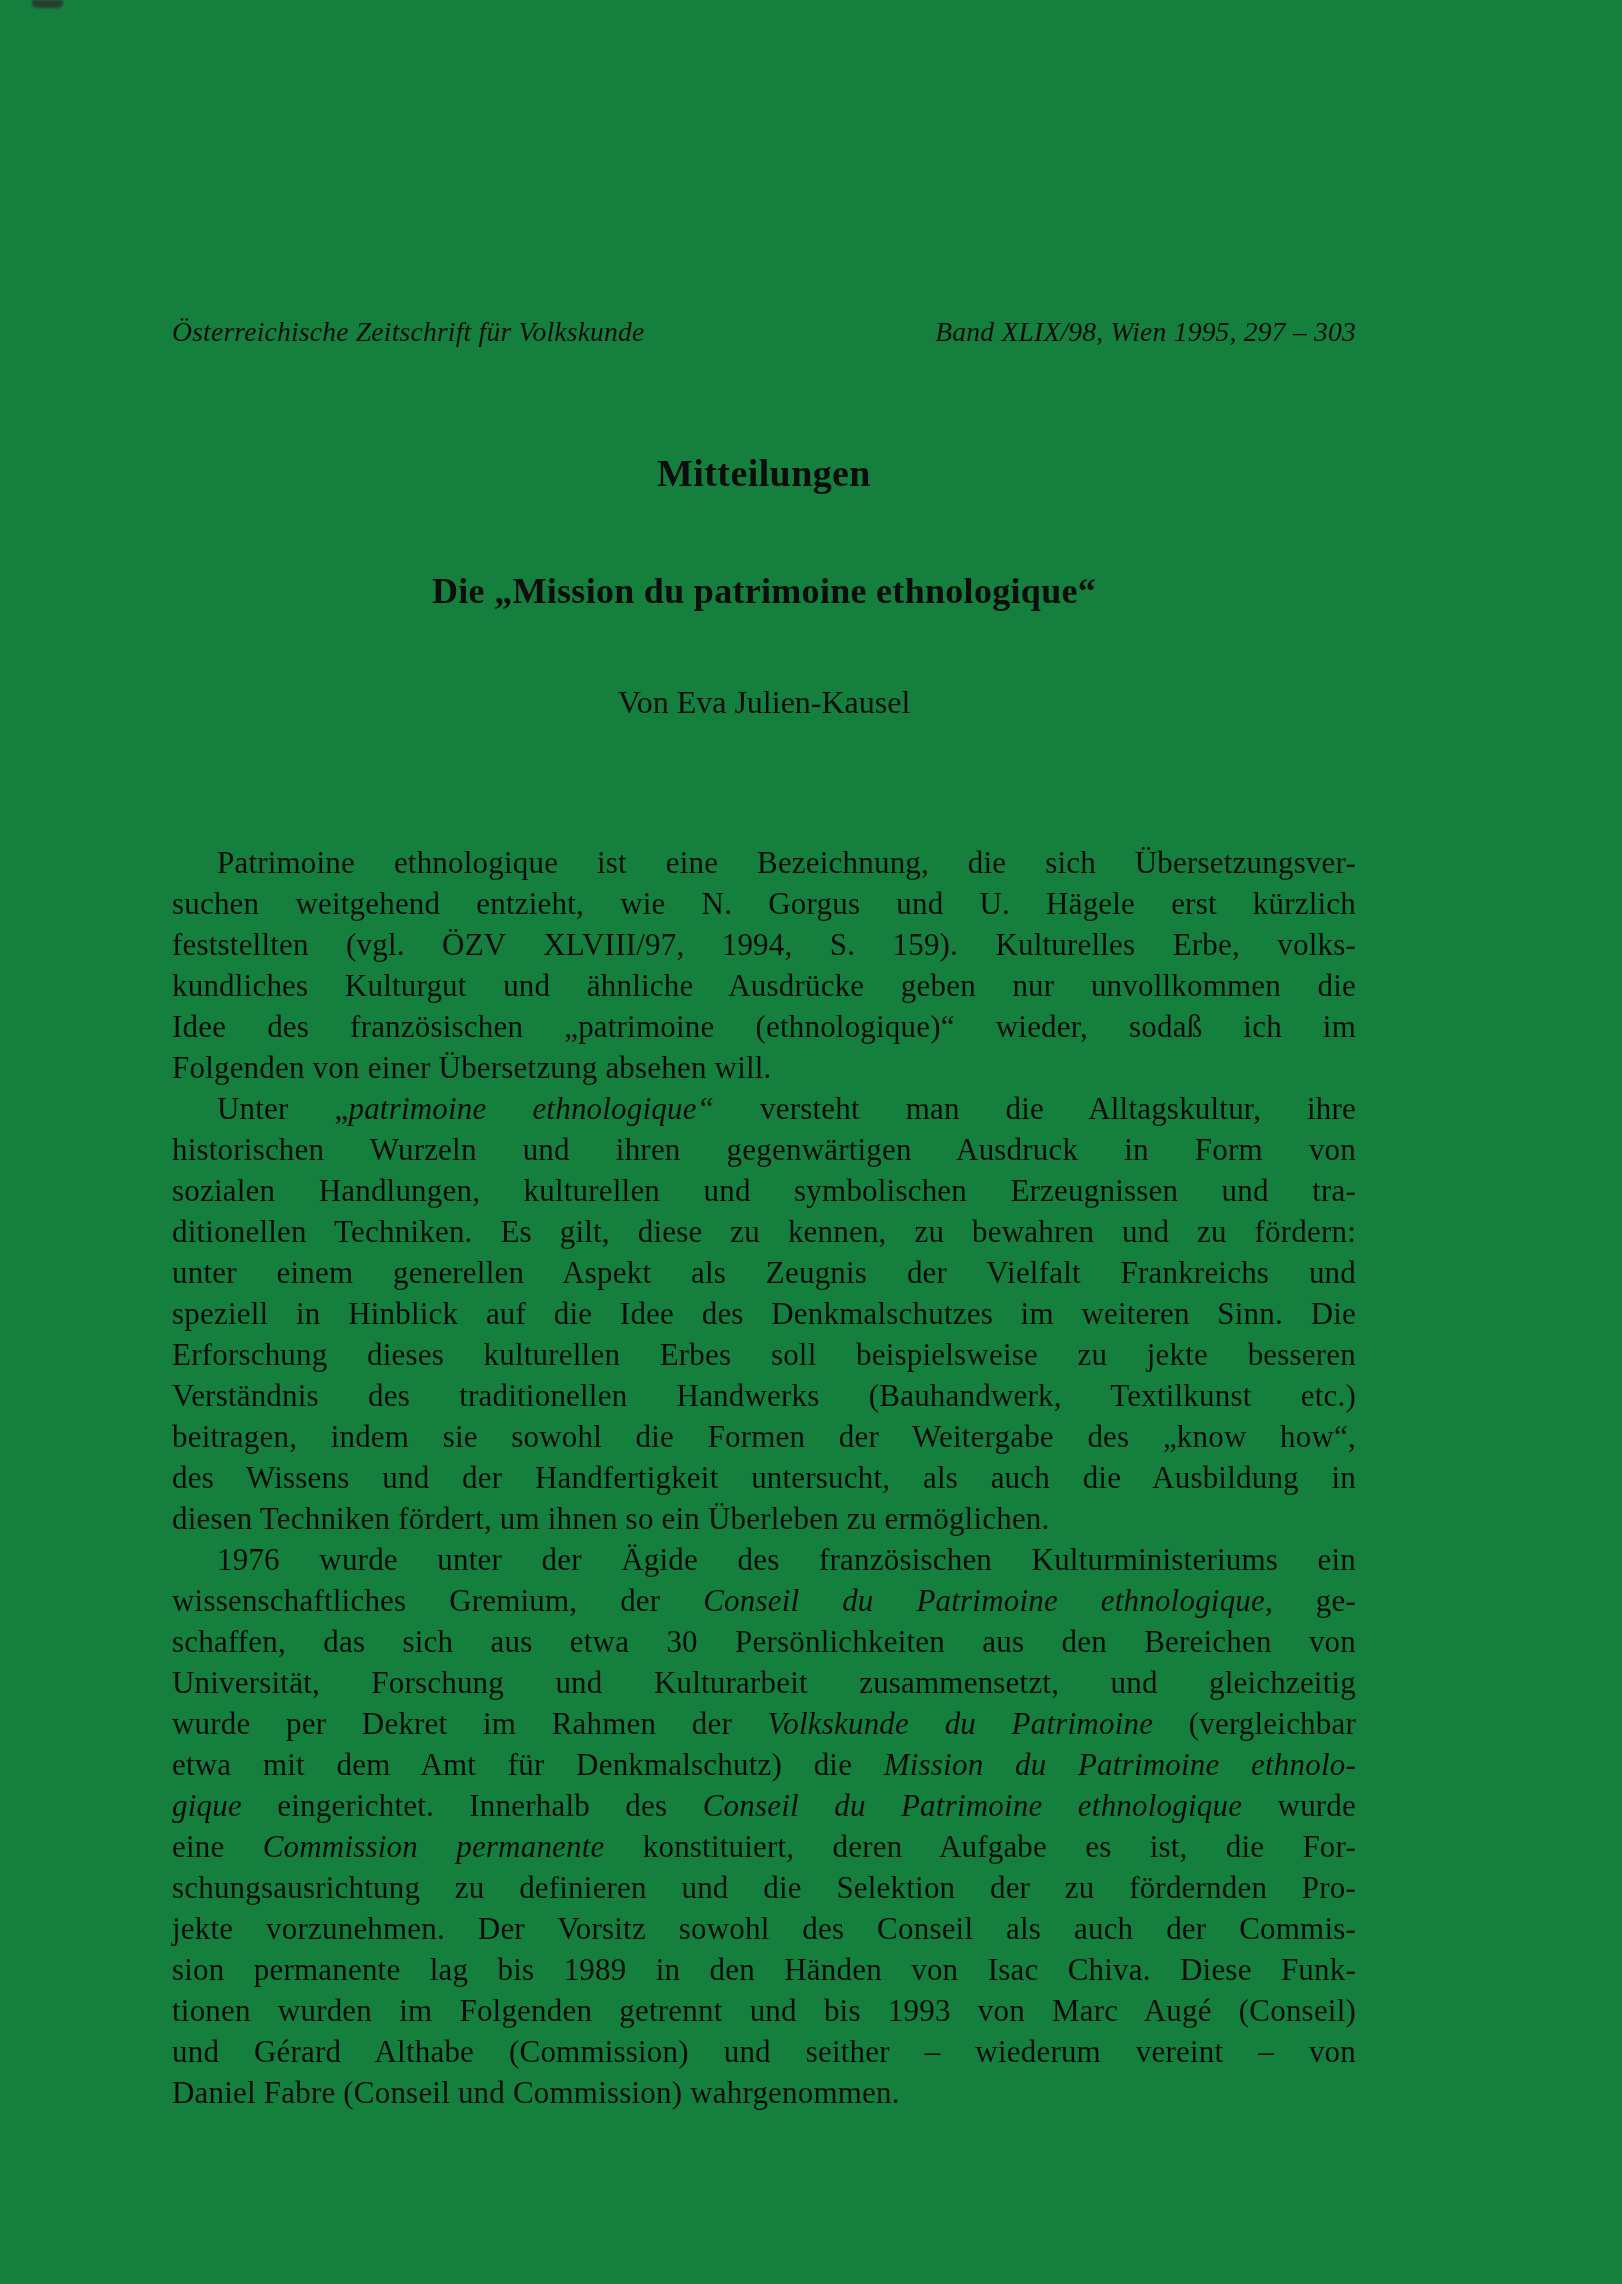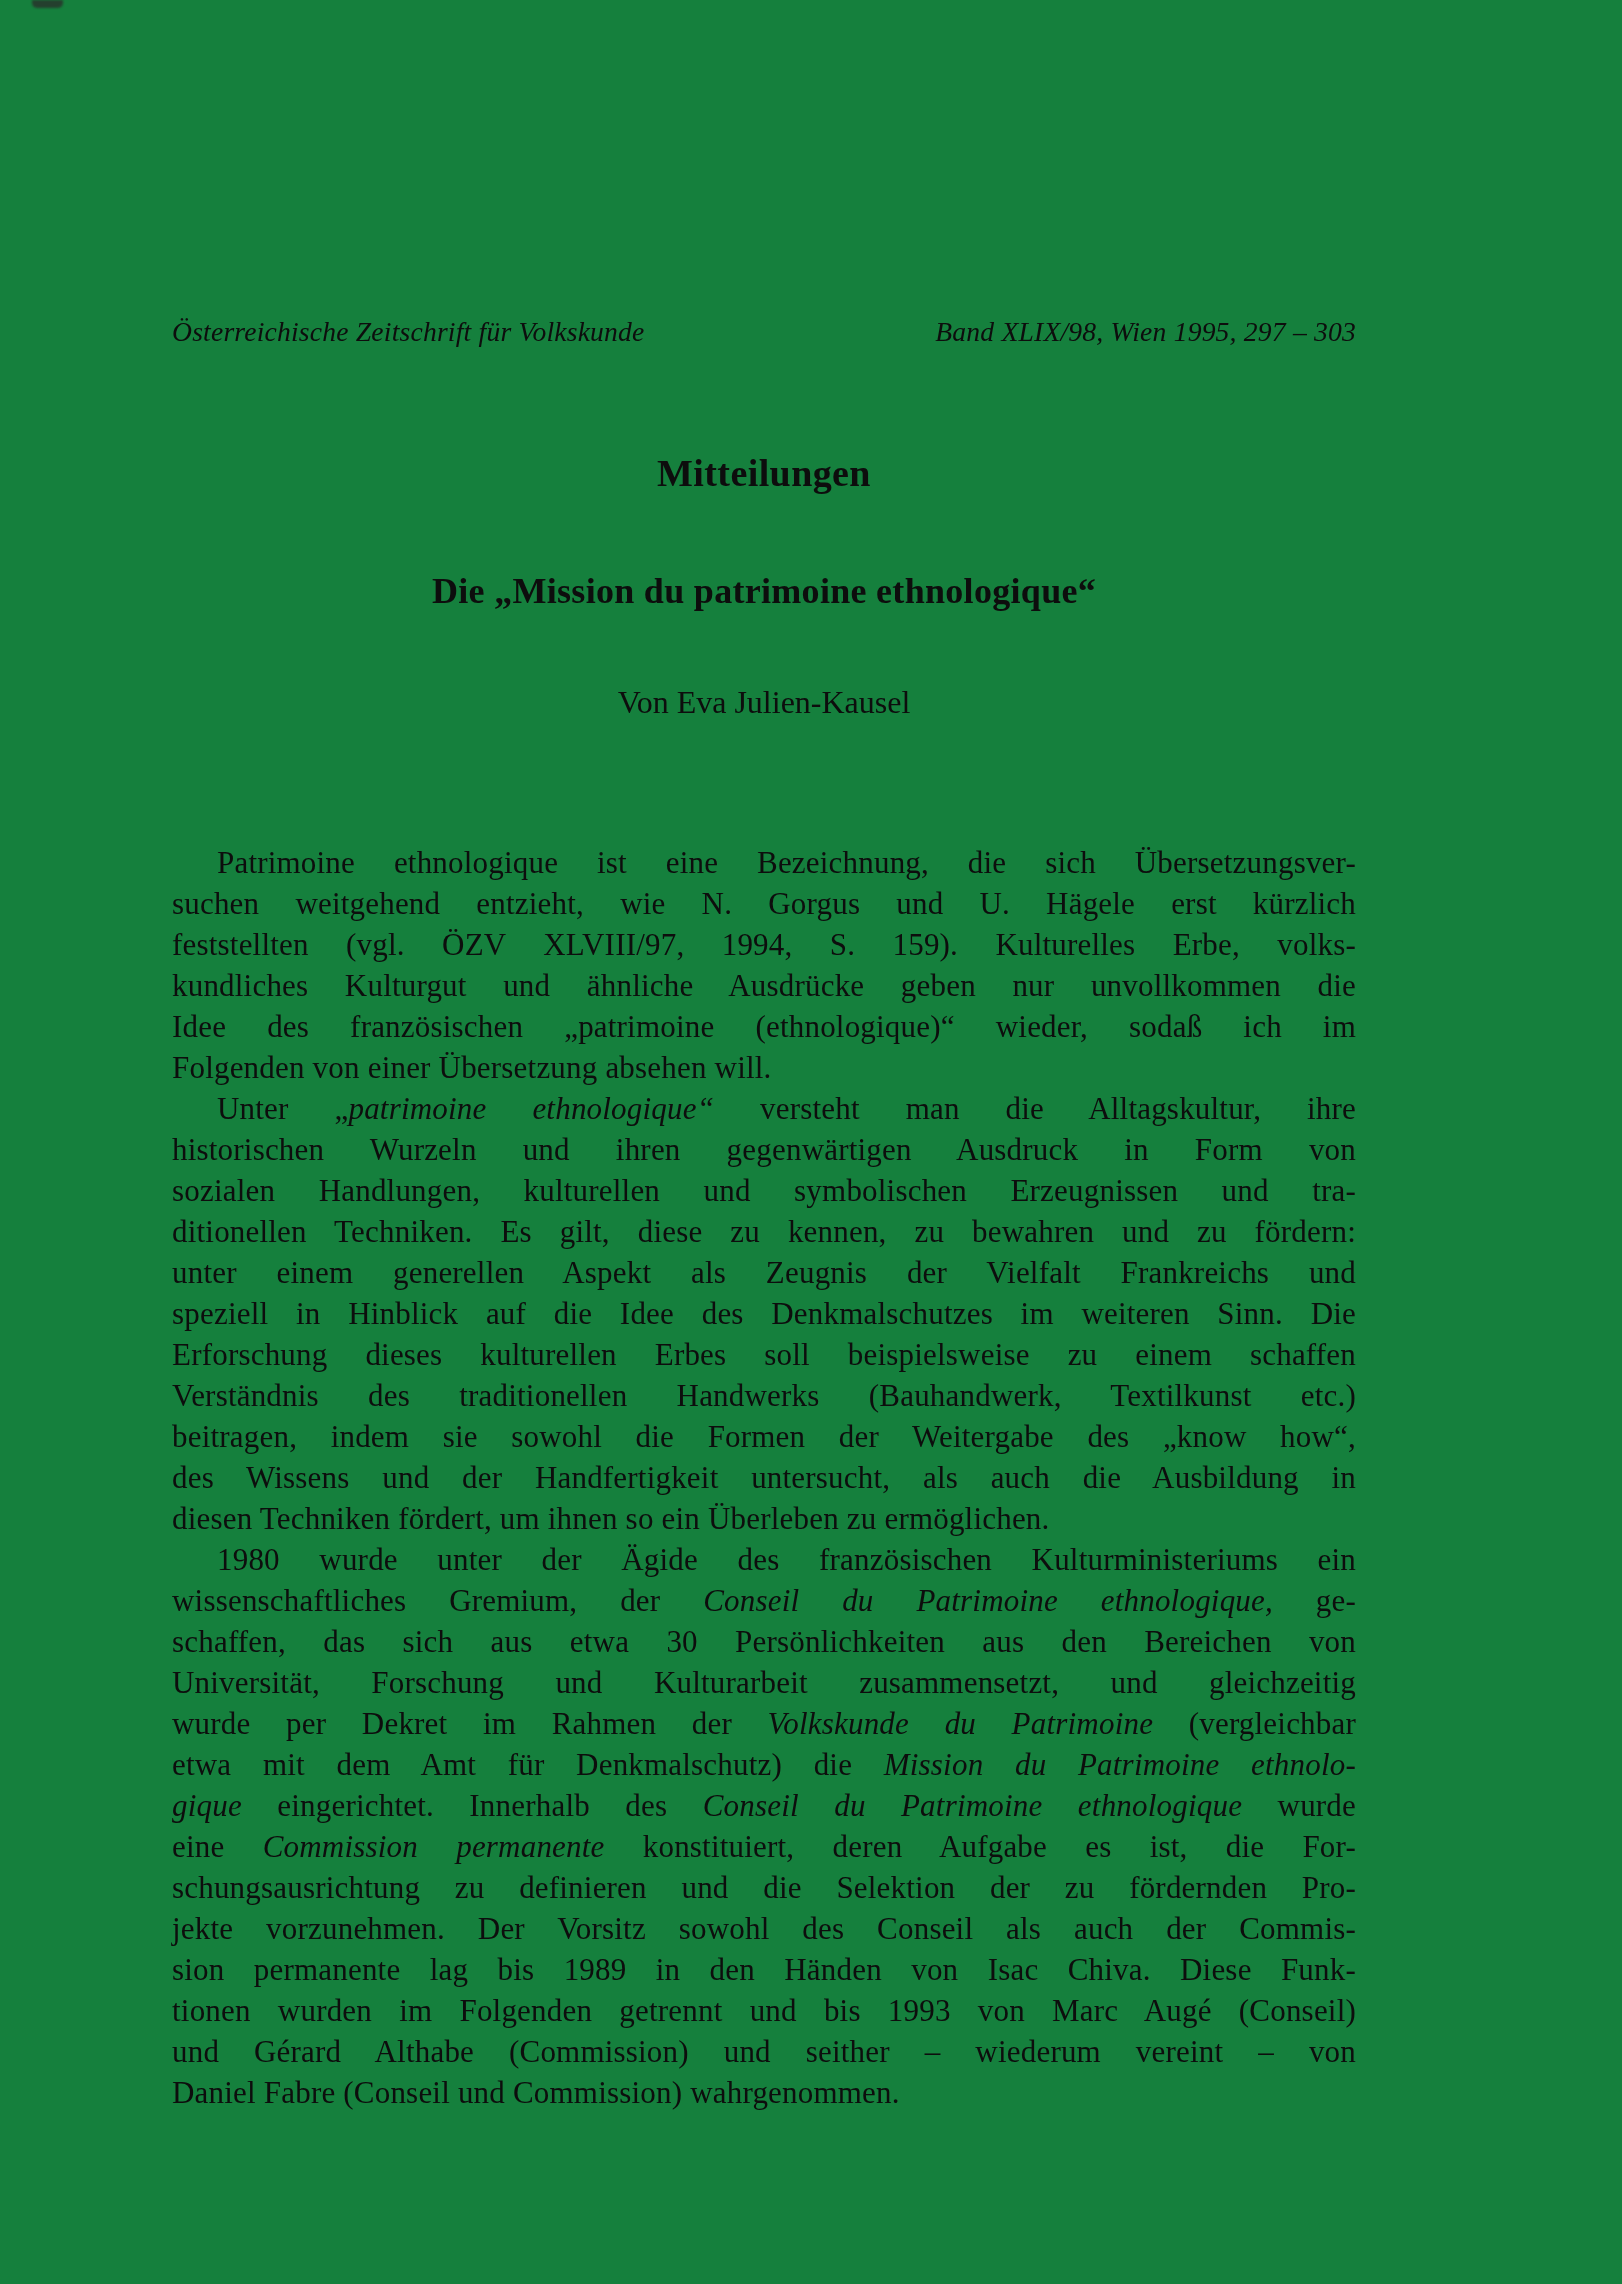--- a/index.html
+++ b/index.html
@@ -110,28 +110,28 @@
         <div class="line">Idee des französischen „patrimoine (ethnologique)“ wieder, sodaß ich im</div>
         <div class="line last">Folgenden von einer Übersetzung absehen will.</div>
       </div>
       <div class="para">
         <div class="line indent">Unter „<span class="it">patrimoine ethnologique“</span> versteht man die Alltagskultur, ihre</div>
         <div class="line">historischen Wurzeln und ihren gegenwärtigen Ausdruck in Form von</div>
         <div class="line">sozialen Handlungen, kulturellen und symbolischen Erzeugnissen und tra-</div>
         <div class="line">ditionellen Techniken. Es gilt, diese zu kennen, zu bewahren und zu fördern:</div>
         <div class="line">unter einem generellen Aspekt als Zeugnis der Vielfalt Frankreichs und</div>
         <div class="line">speziell in Hinblick auf die Idee des Denkmalschutzes im weiteren Sinn. Die</div>
-        <div class="line">Erforschung dieses kulturellen Erbes soll beispielsweise zu einem schaffen</div>
+        <div class="line">Erforschung dieses kulturellen Erbes soll beispielsweise zu jekte besseren</div>
         <div class="line">Verständnis des traditionellen Handwerks (Bauhandwerk, Textilkunst etc.)</div>
         <div class="line">beitragen, indem sie sowohl die Formen der Weitergabe des „know how“,</div>
         <div class="line">des Wissens und der Handfertigkeit untersucht, als auch die Ausbildung in</div>
         <div class="line last">diesen Techniken fördert, um ihnen so ein Überleben zu ermöglichen.</div>
       </div>
       <div class="para">
-        <div class="line indent">1980 wurde unter der Ägide des französischen Kulturministeriums ein</div>
+        <div class="line indent">1976 wurde unter der Ägide des französischen Kulturministeriums ein</div>
         <div class="line">wissenschaftliches Gremium, der <span class="it">Conseil du Patrimoine ethnologique,</span> ge-</div>
         <div class="line">schaffen, das sich aus etwa 30 Persönlichkeiten aus den Bereichen von</div>
         <div class="line">Universität, Forschung und Kulturarbeit zusammensetzt, und gleichzeitig</div>
         <div class="line">wurde per Dekret im Rahmen der <span class="it">Volkskunde du Patrimoine</span> (vergleichbar</div>
         <div class="line">etwa mit dem Amt für Denkmalschutz) die <span class="it">Mission du Patrimoine ethnolo-</span></div>
         <div class="line"><span class="it">gique</span> eingerichtet. Innerhalb des <span class="it">Conseil du Patrimoine ethnologique</span> wurde</div>
         <div class="line">eine <span class="it">Commission permanente</span> konstituiert, deren Aufgabe es ist, die For-</div>
         <div class="line">schungsausrichtung zu definieren und die Selektion der zu fördernden Pro-</div>
         <div class="line">jekte vorzunehmen. Der Vorsitz sowohl des Conseil als auch der Commis-</div>
         <div class="line">sion permanente lag bis 1989 in den Händen von Isac Chiva. Diese Funk-</div>

